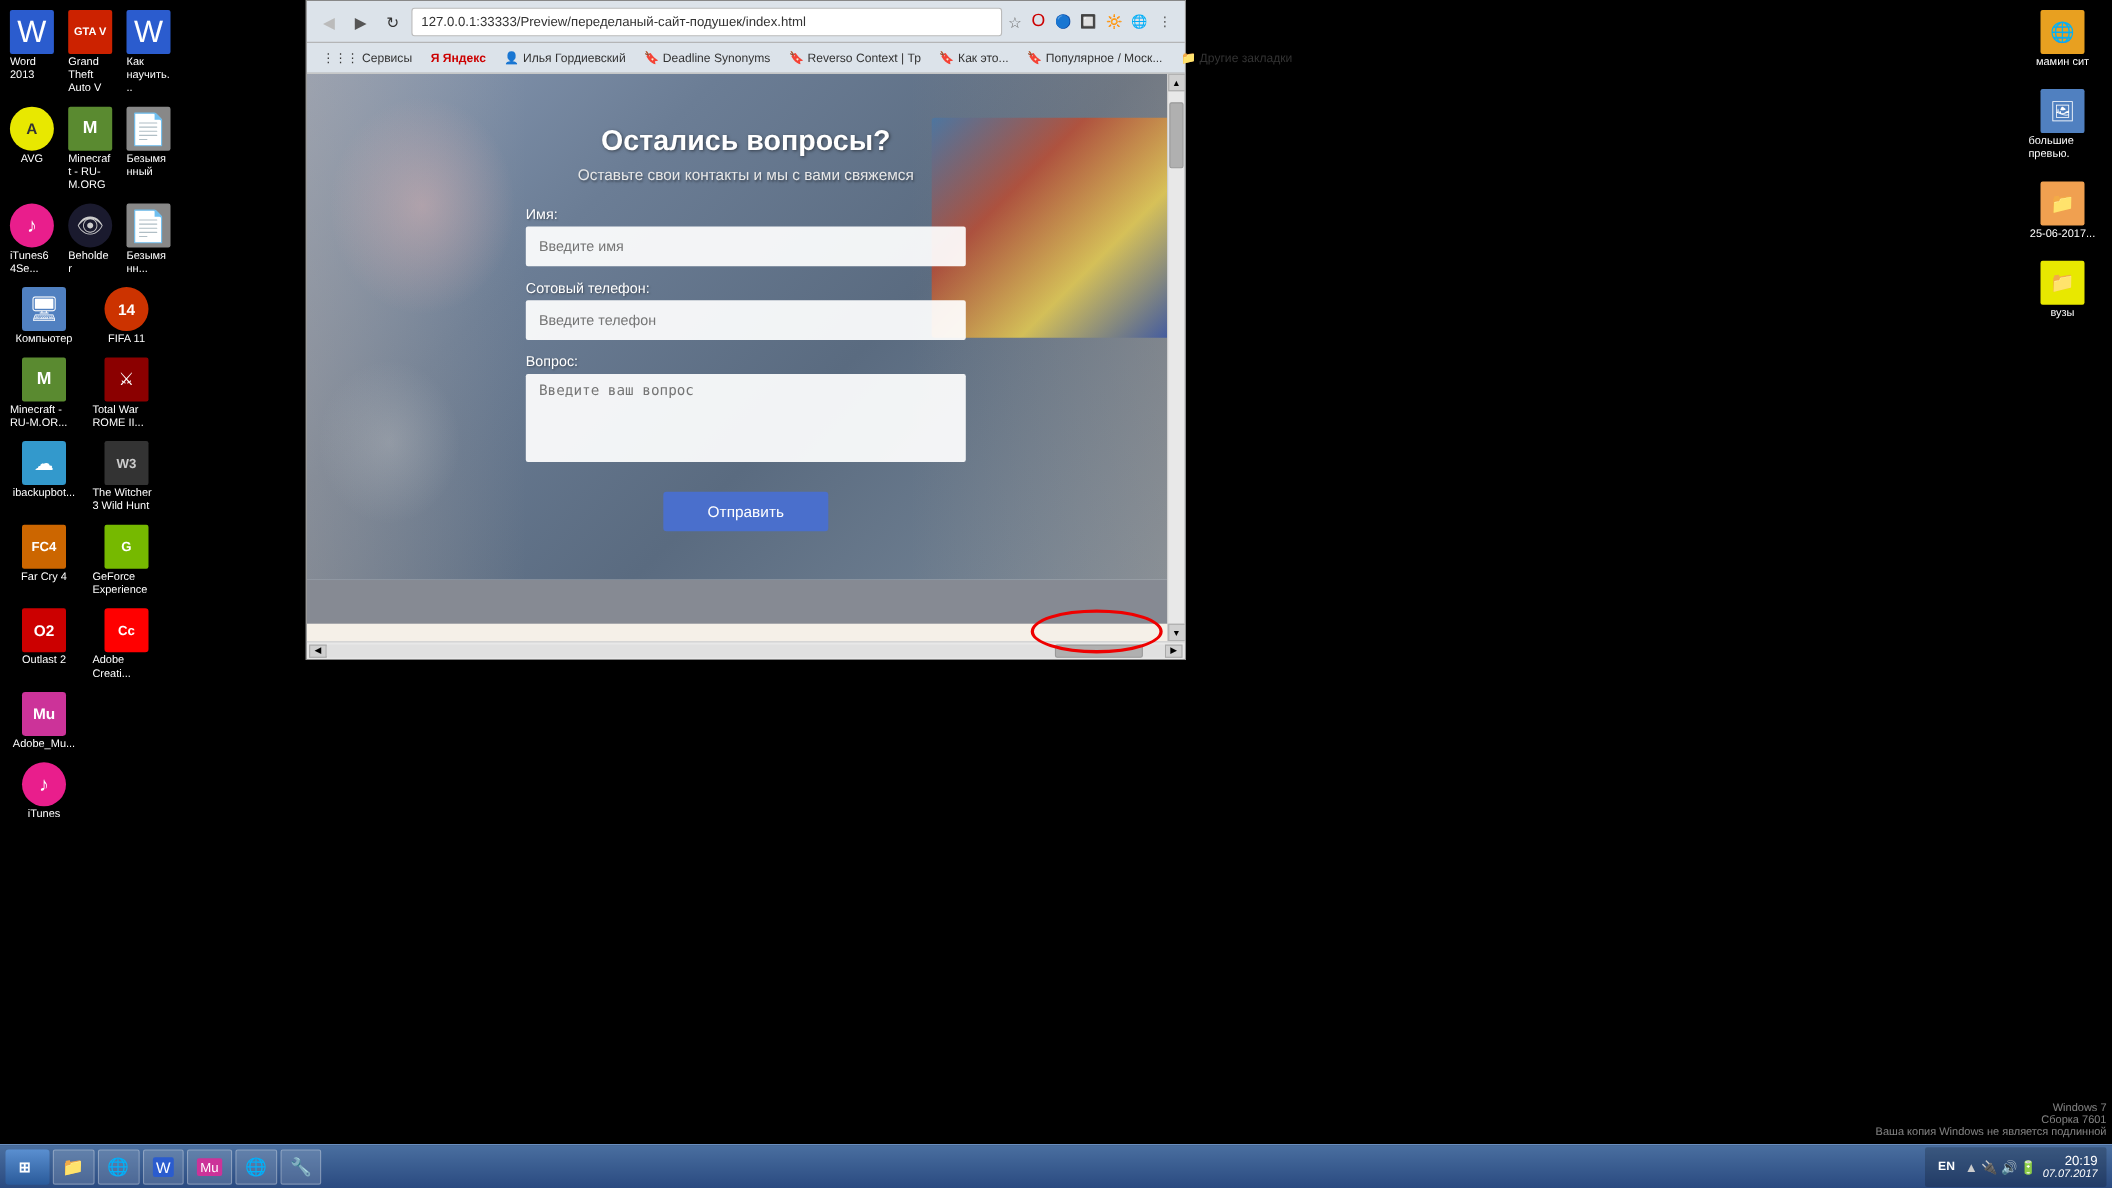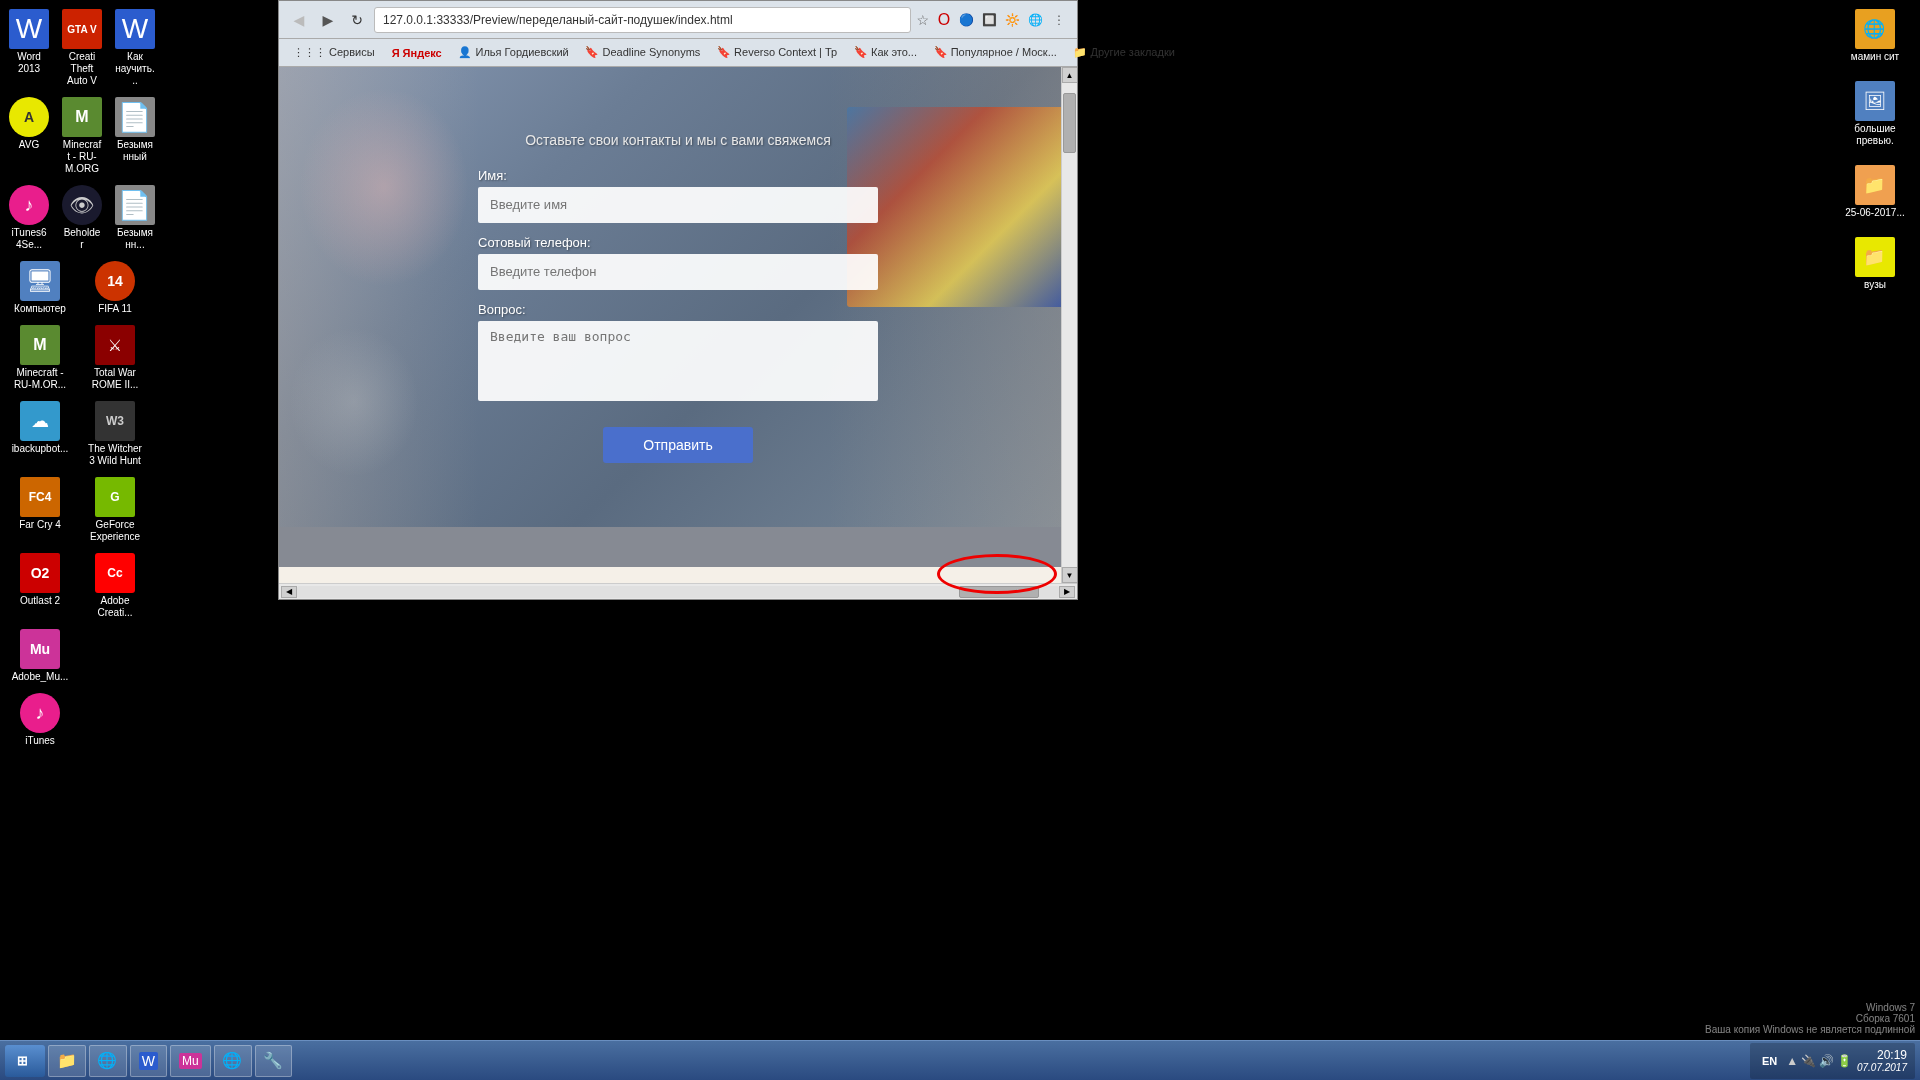--- a/index.html
+++ b/index.html
@@ -46,21 +46,21 @@
       height: 40px;
       display: flex;
       align-items: center;
       justify-content: center;
       font-size: 28px;
       margin-bottom: 2px;
     }
     .desktop-icon .icon-label {
       font-size: 10px;
       color: #fff;
-      text-align: center;
+      text-align: left;
       text-shadow: 1px 1px 2px #000;
       word-break: break-word;
       line-height: 1.2;
     }
 
     .icon-row {
       display: flex;
       flex-direction: row;
       gap: 5px;
     }
@@ -500,21 +500,21 @@
 
   <div class="desktop-icons-left">
 
     <div class="icon-row">
       <div class="desktop-icon">
         <div class="icon-img icon-word">W</div>
         <span class="icon-label">Word 2013</span>
       </div>
       <div class="desktop-icon">
         <div class="icon-img icon-gta" style="font-size:10px;padding:2px;">GTA V</div>
-        <span class="icon-label">Creati Theft Auto V</span>
+        <span class="icon-label">Grand Theft Auto V</span>
       </div>
       <div class="desktop-icon">
         <div class="icon-img icon-word">W</div>
         <span class="icon-label">Как научить...</span>
       </div>
     </div>
 
     <div class="icon-row">
       <div class="desktop-icon">
         <div class="icon-img" style="background:#e8e800;border-radius:50%;color:#333;font-size:14px;font-weight:bold;">A</div>
@@ -671,20 +671,21 @@
 
           <div style="position:absolute;top:20px;left:20px;width:170px;height:200px;background:radial-gradient(ellipse,rgba(220,180,180,0.5) 0%,transparent 70%);border-radius:50%;"></div>
           <div style="position:absolute;bottom:50px;left:10px;width:130px;height:150px;background:radial-gradient(ellipse,rgba(200,200,200,0.3) 0%,transparent 70%);border-radius:50%;"></div>
         </div>
         <div class="bg-decor-right">
 
           <div style="position:absolute;top:40px;right:10px;width:220px;height:200px;background:linear-gradient(135deg,#4477aa,#cc4422,#ffdd44,#2244aa);border-radius:3px;opacity:0.7;"></div>
         </div>
 
         <div class="contact-form-container">
+          <div class="contact-title">Остались вопросы?</div>
           <div class="contact-subtitle">Оставьте свои контакты и мы с вами свяжемся</div>
 
           <div class="form-group">
             <label class="form-label">Имя:</label>
             <input class="form-input" type="text" placeholder="Введите имя" style="">
           </div>
 
           <div class="form-group">
             <label class="form-label">Сотовый телефон:</label>
             <input class="form-input" type="text" placeholder="Введите телефон" style="">

